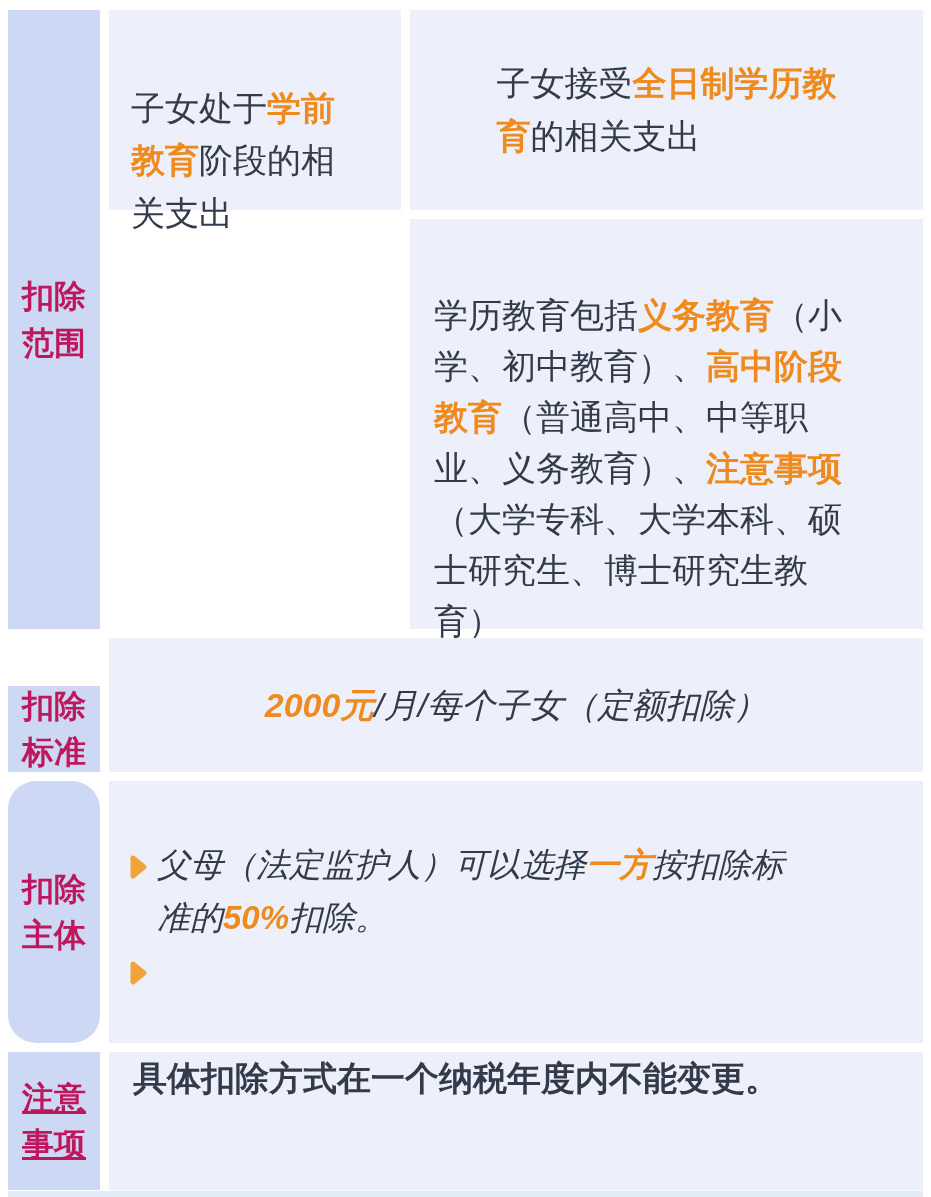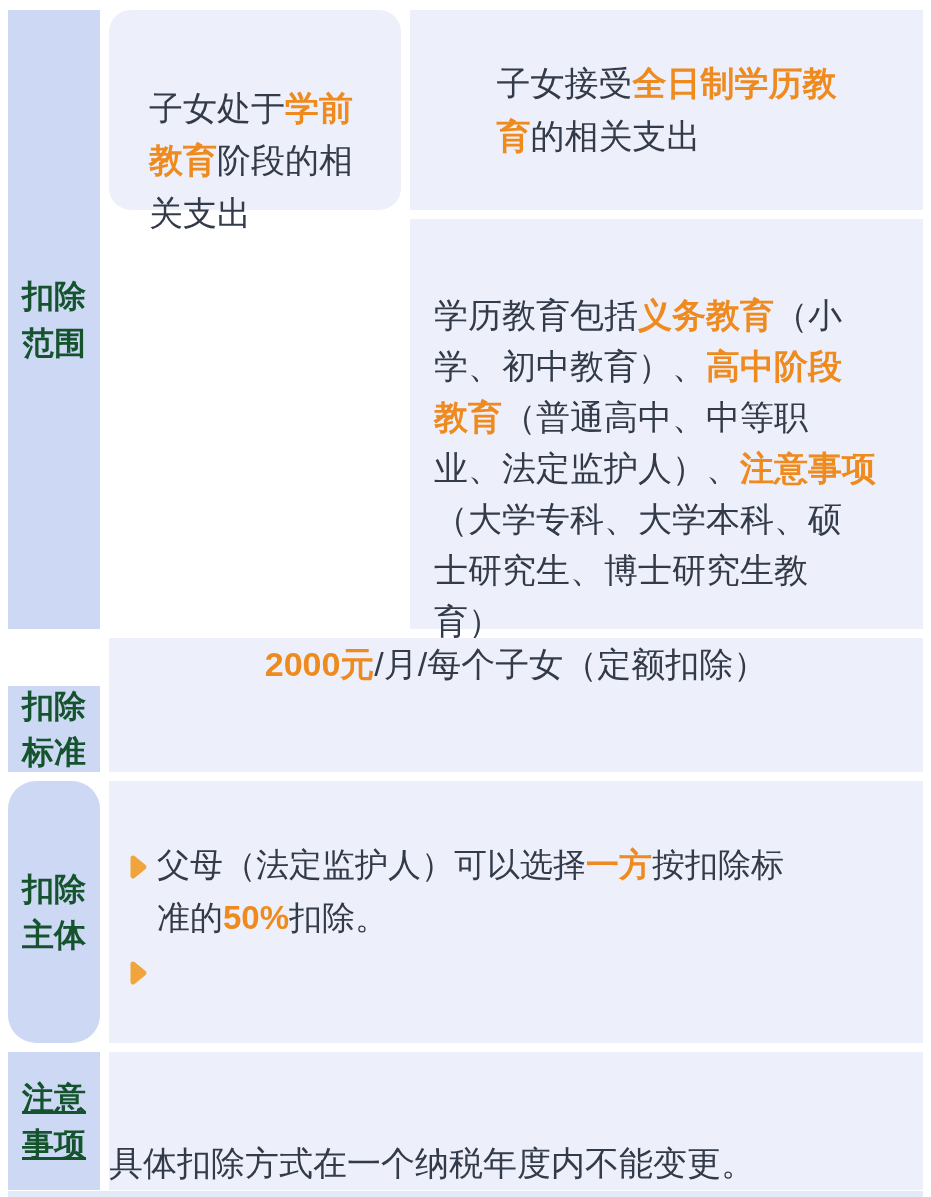--- a/index.html
+++ b/index.html
@@ -21,45 +21,45 @@
     grid-template-rows:200px 410px 134px 262px 138px;
     gap:9px;
     padding:10px 8px 0 8px;
     box-sizing:border-box;
     width:931px;
   }
   .hdr{
     background:#cdd9f4;
     display:flex;align-items:center;justify-content:center;
     font-weight:bold;font-size:32px;line-height:1.45;
-    color:#14532d;
+    color:#be185d;
     text-align:center;
   }
   .hdr .hdr-label{display:inline-block;width:2.05em;}
   .cell{
     background:#edf0fa;
     font-size:34px;line-height:1.55;
     white-space:pre-line;
     box-sizing:border-box;
   }
   .hl{color:#ee8a1e;font-weight:bold;}
   .scope-hdr{grid-row:1/3;grid-column:1;}
-  .c-preschool-summary{grid-row:1;grid-column:2;padding:19px 0 0 40px;border-radius:22px;}
+  .c-preschool-summary{grid-row:1;grid-column:2;padding:19px 0 0 22px;}
   .c-fulltime-summary{grid-row:1;grid-column:3;display:flex;align-items:center;justify-content:center;}
   .c-fulltime-summary .inner{text-align:left;}
   .c-preschool-detail{grid-row:2;grid-column:2;padding:24px 0 0 22px;}
   .c-academic-detail{grid-row:2;grid-column:3;padding:20px 0 4px 24px;line-height:1.5;}
   .std-hdr{grid-row:3;grid-column:1;margin-top:48px;}
-  .c-standard{grid-row:3;grid-column:2/4;display:flex;justify-content:center;}
+  .c-standard{grid-row:3;grid-column:2/4;display:flex;align-items:center;justify-content:center;font-style:italic;}
   .subj-hdr{grid-row:4;grid-column:1;border-radius:28px;}
-  .c-subject{grid-row:4;grid-column:2/4;display:flex;flex-direction:column;justify-content:center;padding-left:20px;font-size:33px;line-height:1.62;}
+  .c-subject{grid-row:4;grid-column:2/4;display:flex;flex-direction:column;justify-content:center;padding-left:20px;font-size:33px;line-height:1.62;font-style:italic;}
   .bullet-row{display:flex;align-items:flex-start;}
   .bullet-marker{flex:0 0 auto;margin:16px 8px 0 0;display:block;}
   .notes-hdr{grid-row:5;grid-column:1;text-decoration:underline;}
-  .c-notes{grid-row:5;grid-column:2/4;display:flex;align-items:flex-end;}
+  .c-notes{grid-row:5;grid-column:2/4;display:flex;align-items:flex-start;padding-left:24px;font-weight:bold;}
   .bottom-strip{
     position:absolute;left:8px;right:8px;bottom:0;height:6px;
     background:#e2eaf8;
   }
 </style>
 </head>
 <body>
 
 <div class="page">
   <div class="table">
@@ -77,21 +77,21 @@
     <div class="cell c-fulltime-summary">
       <div class="inner"><span>子女接受</span><span class="hl">全日制学历教
 育</span><span>的相关支出</span></div>
     </div>
 
 
     <div class="cell c-academic-detail">
       <span><span>学历教育包括</span><span class="hl">义务教育</span><span>（小
 学、初中教育）、</span><span class="hl">高中阶段
 教育</span><span>（普通高中、中等职
-业、法定监护人）、</span><span class="hl">注意事项</span><span>
+业、义务教育）、</span><span class="hl">注意事项</span><span>
 （大学专科、大学本科、硕
 士研究生、博士研究生教
 育）</span></span>
     </div>
 
     <div class="hdr std-hdr">
       <span class="hdr-label">扣除标准</span>
     </div>
 
     <div class="cell c-standard">

